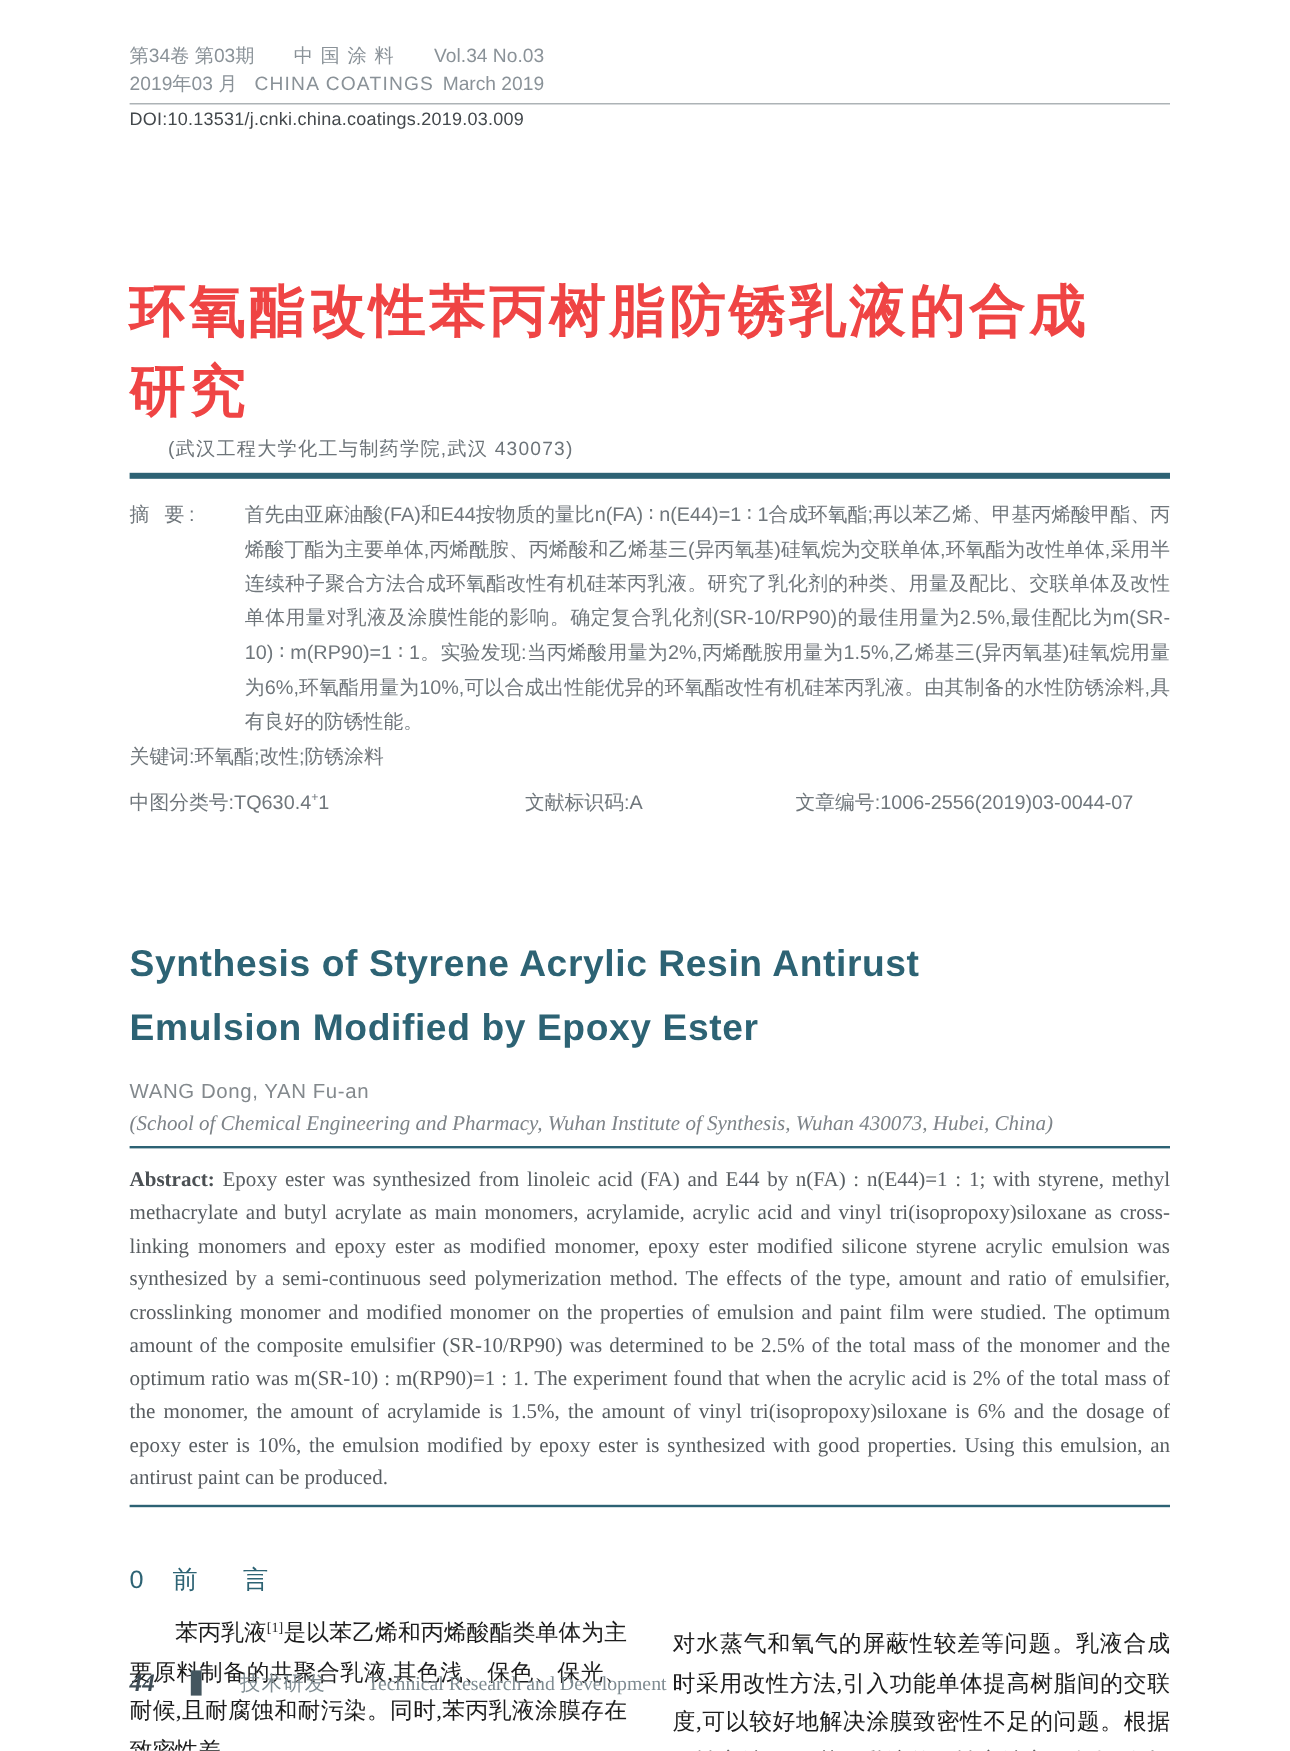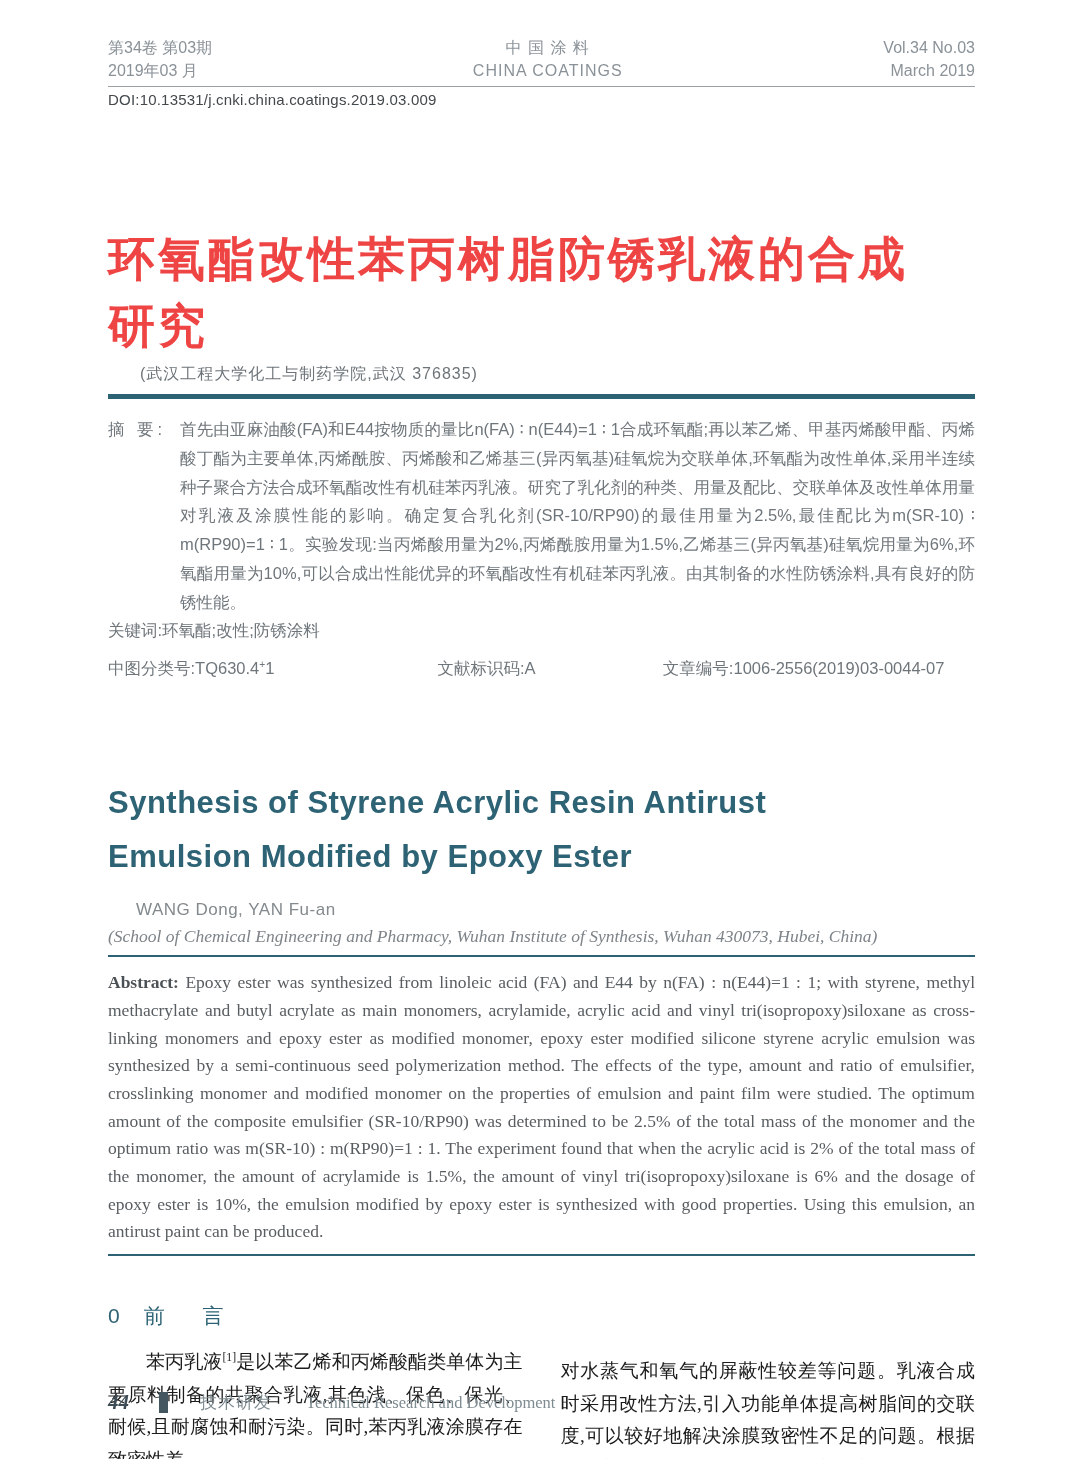--- a/index.html
+++ b/index.html
@@ -14,21 +14,20 @@
   }
   .page {
     width: 1075px;
     height: 1459px;
     padding: 36px 100px 0 108px;
   }
 
   
   .jheader {
     display: flex;
-    justify-content: space-between;
     align-items: flex-end;
     color: #8a9298;
     font-size: 16px;
     line-height: 1.45;
     padding-bottom: 4px;
     border-bottom: 1px solid #9aa1a5;
   }
   .jheader .col { white-space: nowrap; }
   .jheader .col.center { text-align: center; letter-spacing: 1px; }
   .jheader .col.right { text-align: right; }
@@ -70,20 +69,21 @@
     background: #2d6274;
   }
 
   
   .cn-abstract {
     margin-top: 16px;
     display: flex;
     font-size: 16.5px;
     line-height: 1.75;
     color: #6f767b;
+    gap: 24px;
   }
   .cn-abstract .label { flex: 0 0 72px; letter-spacing: 4px; }
   .cn-abstract .text { flex: 1; text-align: justify; }
   .cn-keywords {
     margin-top: 3px;
     font-size: 16.5px;
     color: #6f767b;
   }
   .cn-meta {
     margin-top: 16px;
@@ -102,21 +102,20 @@
     font-weight: bold;
     color: #2d6374;
     line-height: 1.75;
     letter-spacing: 0.5px;
   }
   .en-authors {
     margin-top: 16px;
     font-size: 17px;
     color: #83898d;
     letter-spacing: 0.5px;
-    margin-left: 28px;
   }
   .en-affiliation {
     margin-top: 6px;
     font-size: 17.5px;
     font-style: italic;
     font-family: "Liberation Serif", "DejaVu Serif", serif;
     color: #7d8388;
   }
   .rule-thin {
     margin-top: 8px;
@@ -215,21 +214,21 @@
       <div>CHINA COATINGS</div>
     </div>
     <div class="col right">
       <div>Vol.34  No.03</div>
       <div>March  2019</div>
     </div>
   </div>
   <div class="doi-line">DOI:10.13531/j.cnki.china.coatings.2019.03.009</div>
 
   <h1 class="cn-title">环氧酯改性苯丙树脂防锈乳液的合成研究</h1>
-  <div class="cn-affiliation">(武汉工程大学化工与制药学院,武汉  376835)</div>
+  <div class="cn-affiliation">(武汉工程大学化工与制药学院,武汉  430073)</div>
   <div class="rule-thick"></div>
 
   <div class="cn-abstract">
     <div class="label">摘  要:</div>
     <div class="text">首先由亚麻油酸(FA)和E44按物质的量比n(FA) ∶ n(E44)=1 ∶ 1合成环氧酯;再以苯乙烯、甲基丙烯酸甲酯、丙烯酸丁酯为主要单体,丙烯酰胺、丙烯酸和乙烯基三(异丙氧基)硅氧烷为交联单体,环氧酯为改性单体,采用半连续种子聚合方法合成环氧酯改性有机硅苯丙乳液。研究了乳化剂的种类、用量及配比、交联单体及改性单体用量对乳液及涂膜性能的影响。确定复合乳化剂(SR-10/RP90)的最佳用量为2.5%,最佳配比为m(SR-10) ∶ m(RP90)=1 ∶ 1。实验发现:当丙烯酸用量为2%,丙烯酰胺用量为1.5%,乙烯基三(异丙氧基)硅氧烷用量为6%,环氧酯用量为10%,可以合成出性能优异的环氧酯改性有机硅苯丙乳液。由其制备的水性防锈涂料,具有良好的防锈性能。</div>
   </div>
   <div class="cn-keywords">
     <span>关键词:</span><span>环氧酯;改性;防锈涂料</span>
   </div>
   <div class="cn-meta">

